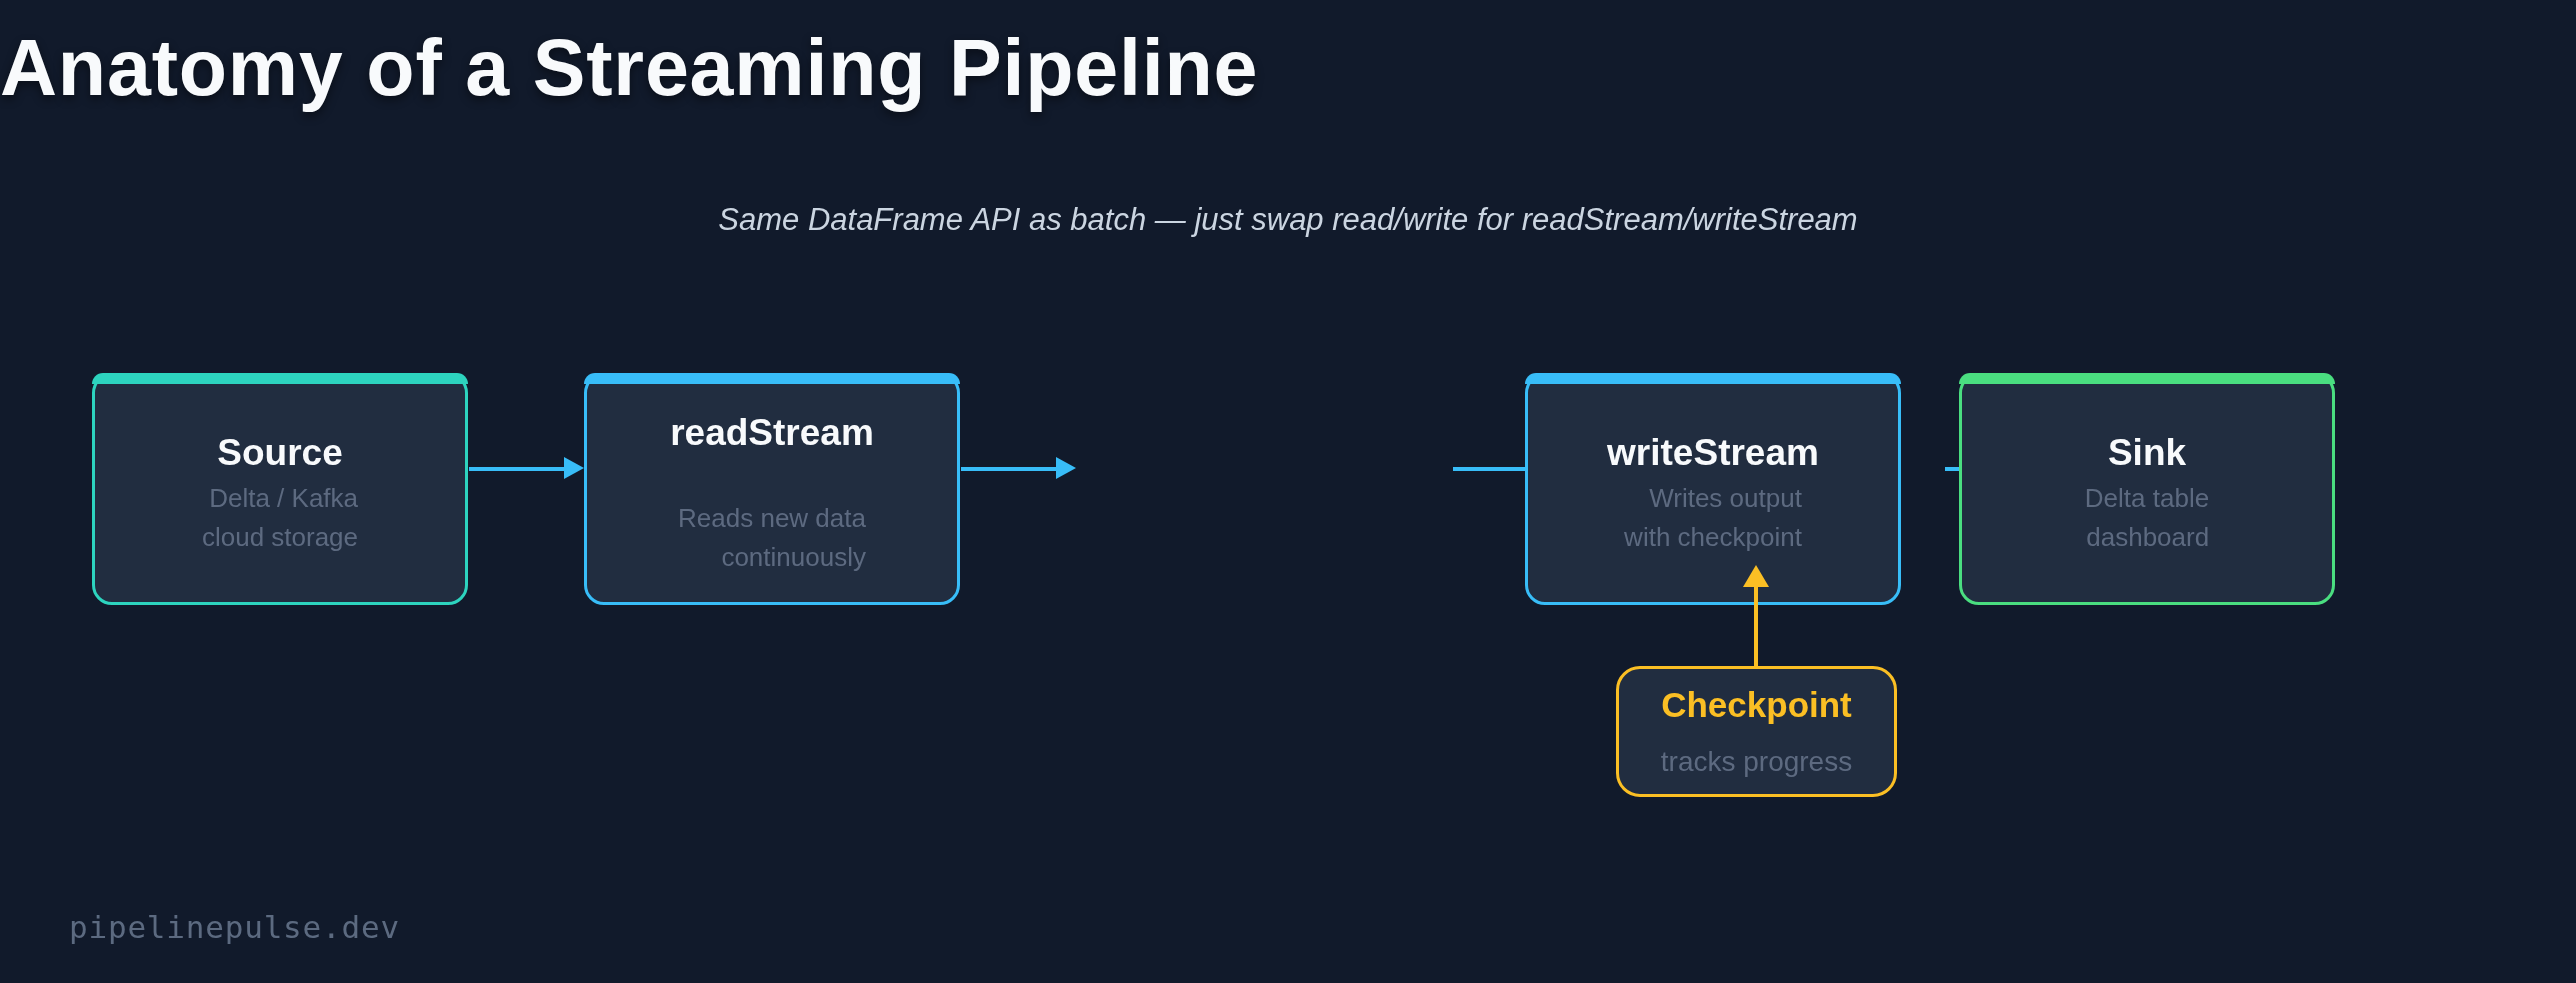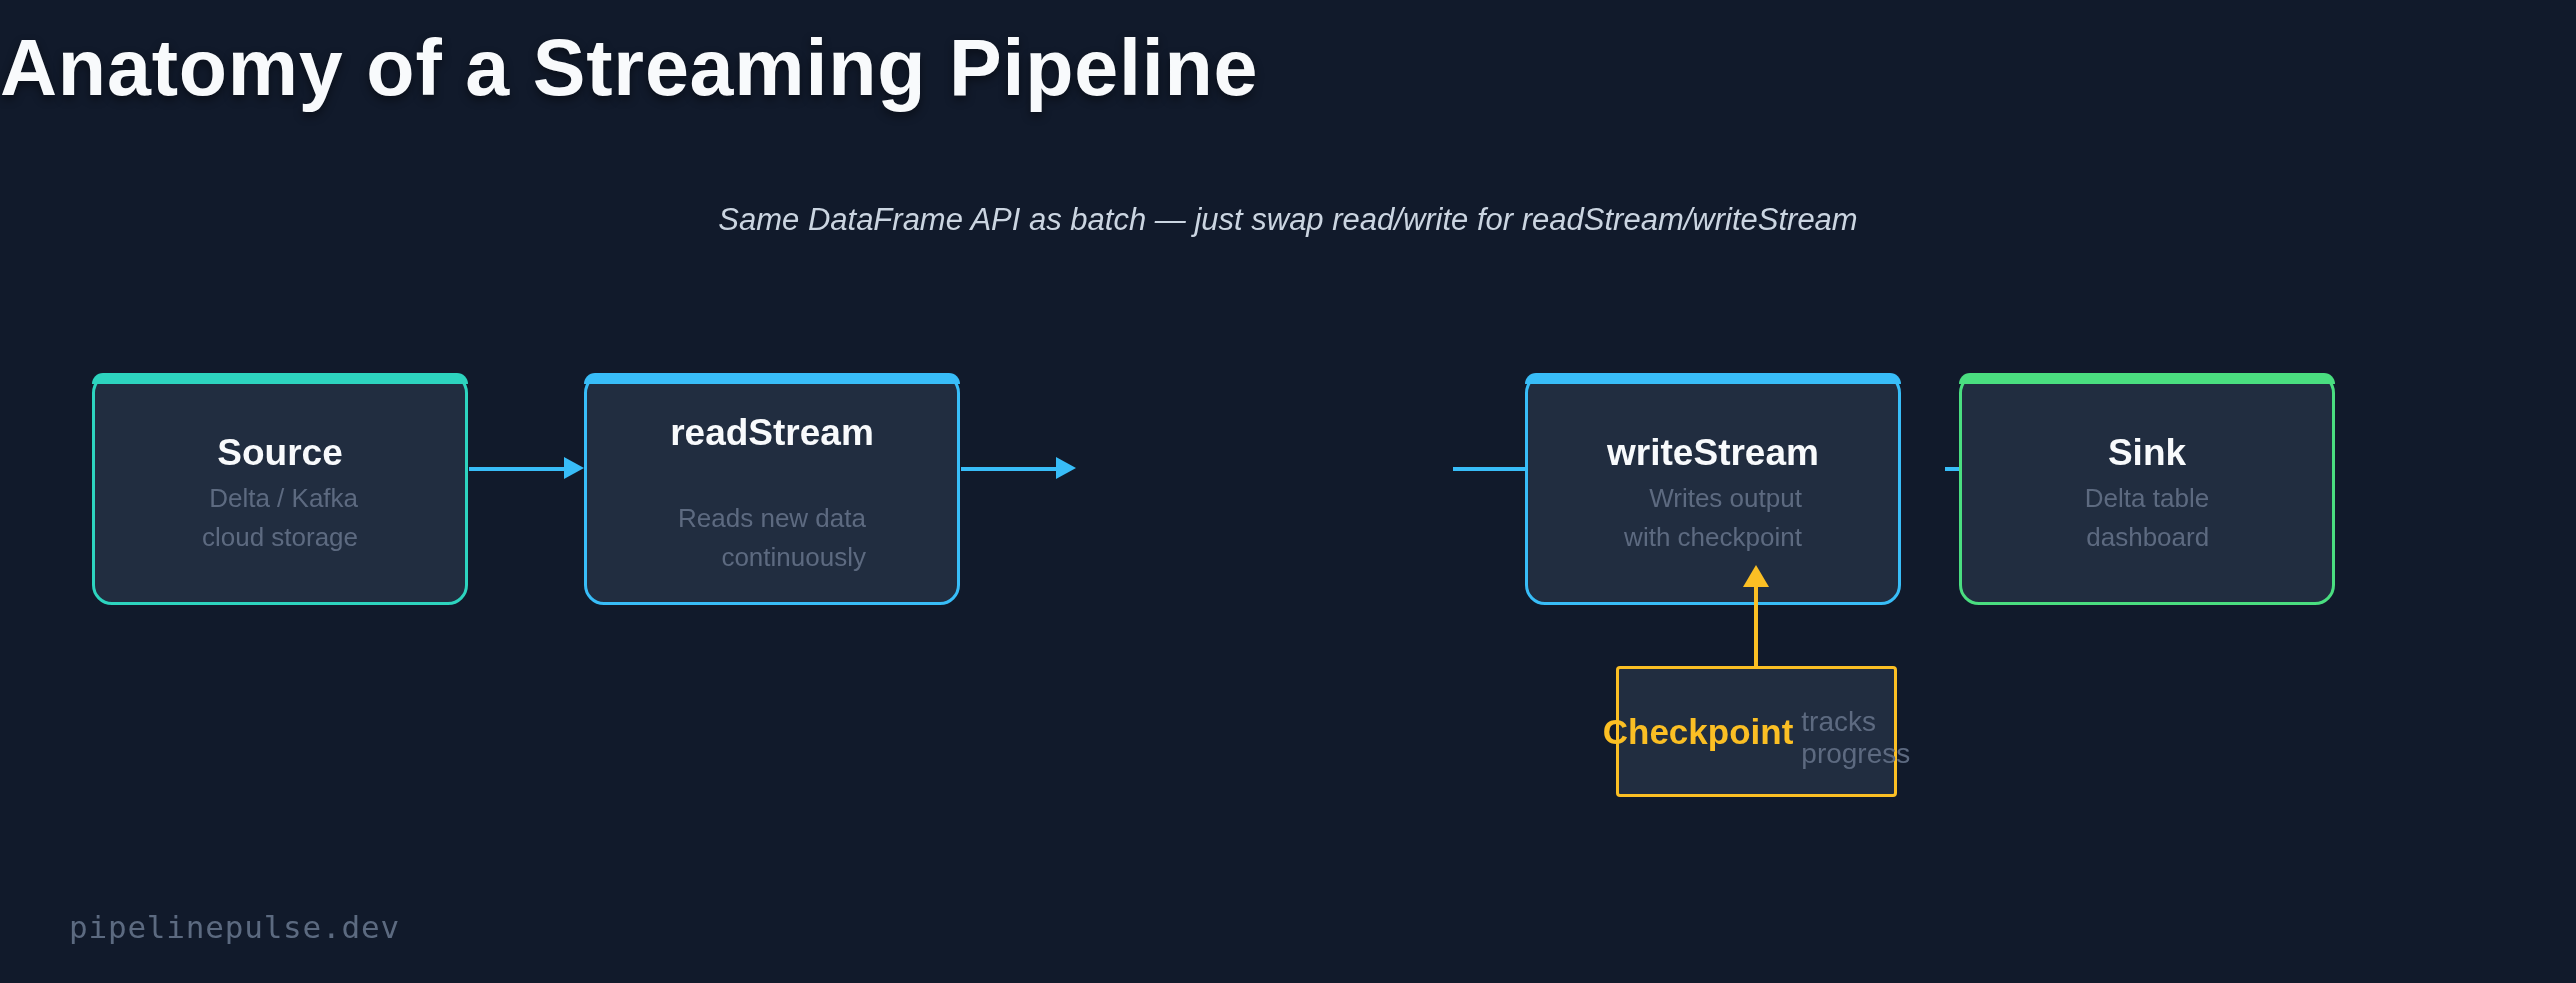--- a/index.html
+++ b/index.html
@@ -62,22 +62,22 @@
   }
   .arrow-v .line {
     position:absolute; left:11px; top:20px; width:4.2px; height:81px;
     background:var(--checkpoint,#fbbf24);
   }
   .checkpoint {
     position:absolute; left:1616px; top:666px;
     width:281px; height:131px; box-sizing:border-box;
     background:var(--node-fill,#212d40);
     border:3.4px solid var(--checkpoint,#fbbf24);
-    border-radius:4px;
-    display:flex; flex-direction:row;
+    border-radius:24px;
+    display:flex; flex-direction:column;
     align-items:center; justify-content:center;gap:8px;
   }
   .checkpoint-label { font-size:35px; font-weight:700; color:var(--checkpoint,#fbbf24); }
   .checkpoint-sub { margin-top:13px; font-size:28px; color:var(--muted-color,#5d6a80); }
   .footer {
     position:absolute; left:69px; top:909px;
     font-family:"DejaVu Sans Mono", monospace;
     font-size:31px; letter-spacing:0.8px;
     color:var(--footer-color,#5c6a80);
   }

